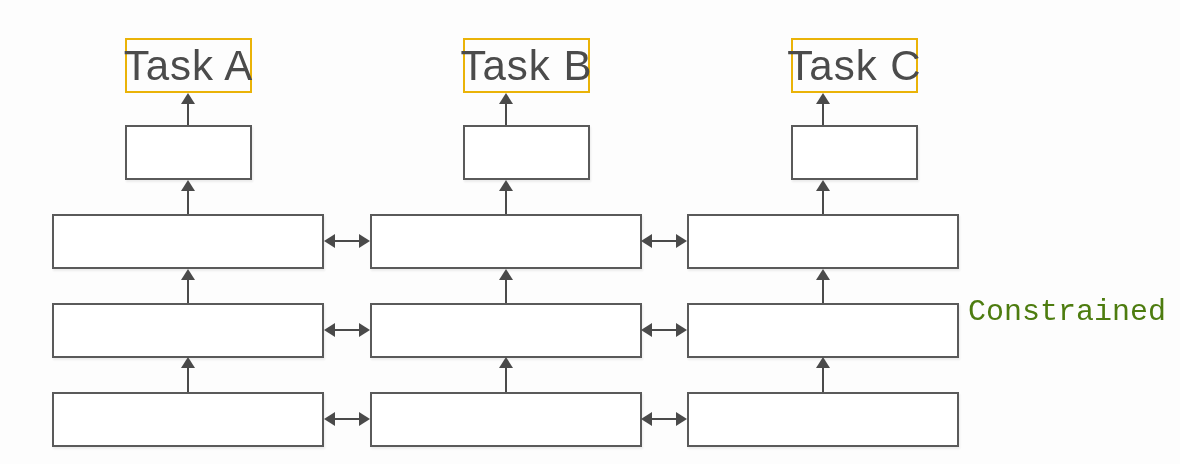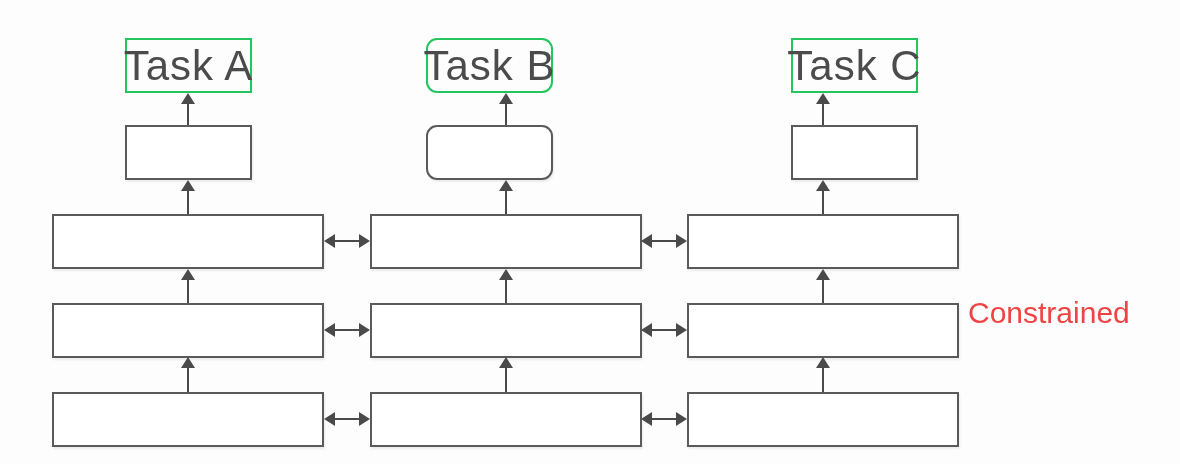--- a/index.html
+++ b/index.html
@@ -14,21 +14,21 @@
   .box {
     position: absolute;
     background: #ffffff;
     border: 2px solid #5a5a5a;
     box-sizing: border-box;
     box-shadow: 1px 2px 2px rgba(0,0,0,0.07);
   }
   .task-box {
     position: absolute;
     background: #fdfdfd;
-    border: 2px solid #22c55e;
+    border: 2px solid #eab308;
     box-sizing: border-box;
     display: flex;
     align-items: center;
     justify-content: center;
     font-size: 42px;
     font-weight: 400;
     color: #4b4b4b;
     letter-spacing: 1px;
     white-space: nowrap;
   }
@@ -63,36 +63,37 @@
     width: 0; height: 0;
     border-top: 7px solid transparent;
     border-bottom: 7px solid transparent;
     border-left: 11px solid #4a4a4a;
   }
   .side-label {
     position: absolute;
     left: 968px; top: 294px;
     font-size: 30px;
     line-height: 37px;
-    color: #ef4444;
+    color: #4d7c0f;
     white-space: nowrap;
+    font-family: Liberation Mono, monospace;
   }
 
   
   .wide   { width: 272px; height: 55px; }
   .smallb { width: 127px; height: 55px; }
   .taskb  { width: 127px; height: 55px; }
 
   
   .a-wide  { left: 52px; }
   .a-cell  { left: 125px; }
   .a-arrow { left: 181px; }
   
   .b-wide  { left: 370px; }
-  .b-cell  { left: 426px; border-radius: 11px; }
+  .b-cell  { left: 463px; }
   .b-arrow { left: 499px; }
   
   .c-wide  { left: 687px; }
   .c-cell  { left: 760px; margin-left: 31px; }
   .c-arrow { left: 816px; }
 
   
   .row-task  { top: 38px; }
   .row-small { top: 125px; }
   .row1 { top: 214px; }

